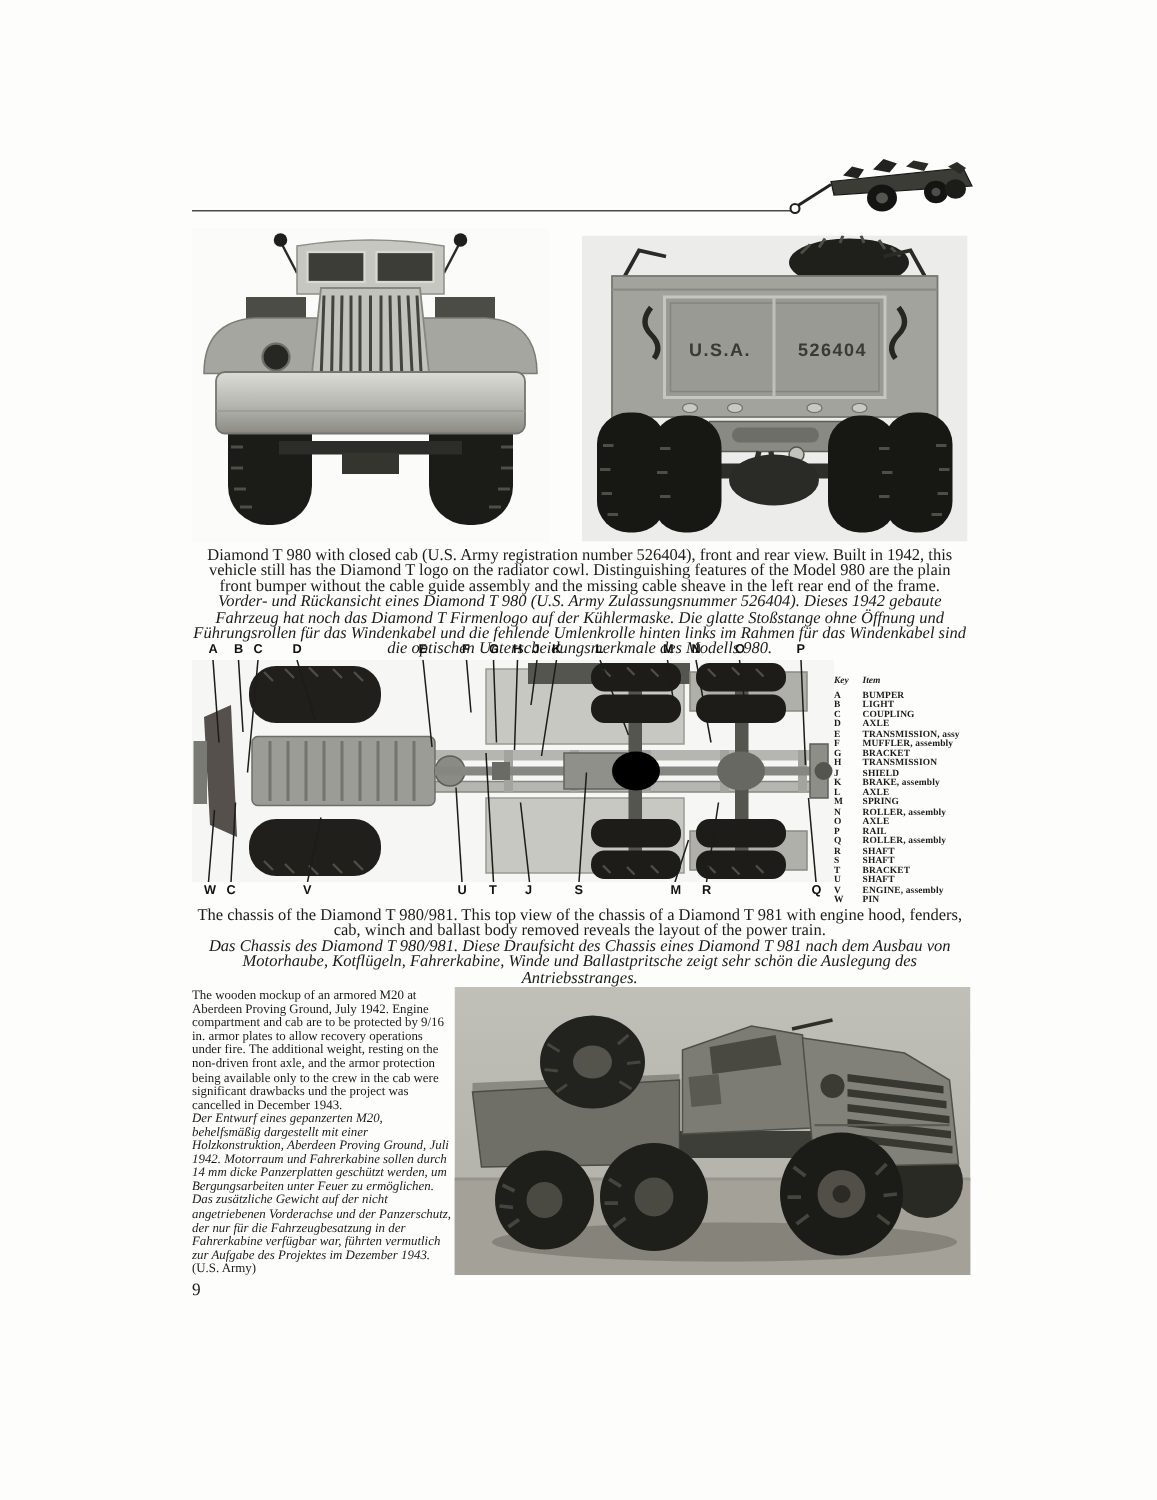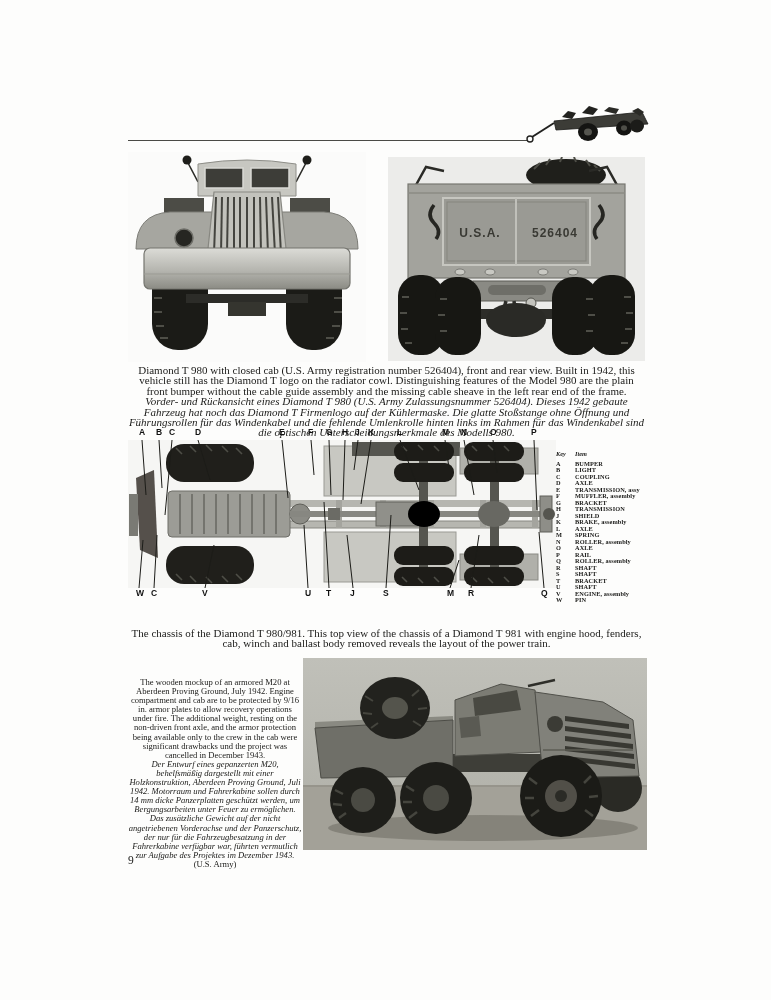--- a/index.html
+++ b/index.html
@@ -14,21 +14,21 @@
 
   
   .photo-front{position:absolute; left:128px; top:152px; width:238px; height:210px;}
   .photo-rear{position:absolute; left:388px; top:157px; width:257px; height:204px;}
   .photo-m20{position:absolute; left:303px; top:658px; width:344px; height:192px;}
 
   
   .caption{position:absolute; left:128px; width:517px; text-align:center;
     font-size:11px; line-height:10.4px;}
   .caption-1{top:365px;}
-  .caption-2{top:628px;}
+  .caption-2{top:605px;}
   .caption p{margin:0;}
   .caption .de{font-style:italic;}
 
   
   .chassis-fig{position:absolute; left:128px; top:427px; width:428px;}
   .letters{position:relative; height:13px;}
   .letters span{position:absolute; top:0; font:bold 8.5px "Liberation Sans",sans-serif; color:#111;}
   .lt span:nth-of-type(1){left:11px}.lt span:nth-of-type(2){left:28px}
   .lt span:nth-of-type(3){left:41px}.lt span:nth-of-type(4){left:67px}
   .lt span:nth-of-type(5){left:151px}.lt span:nth-of-type(6){left:180px}
@@ -47,22 +47,22 @@
   
   .parts-key{position:absolute; left:556px; top:451px; width:108px;
     font-size:6.3px; line-height:6.5px;}
   .key-head{display:flex; font-style:italic; font-weight:bold; margin-bottom:3px;}
   .key-head .hk{width:19px;}
   .key-row{display:flex; font-weight:bold;}
   .key-row .k{width:19px;}
   .key-row .i{letter-spacing:0.1px;}
 
   
-  .m20-text{position:absolute; left:128px; top:678px; width:174px;
-    text-align:center; font-size:8.6px; line-height:9.1px;}
+  .m20-text{position:absolute; left:128px; top:659px; width:174px;
+    text-align:left; font-size:8.6px; line-height:9.1px;}
   .m20-text p{margin:0;}
   .m20-text .de{font-style:italic;}
   .m20-text .credit{font-style:normal;margin-top:39px;}
 
   
   .footer{position:absolute; left:128px; top:854px; width:519px;
     display:flex; justify-content:space-between; font-size:11.5px;}
 </style>
 </head>
 <body>
@@ -440,20 +440,21 @@
 
         <div class="key-row">
           <span class="k">W</span>
           <span class="i">PIN</span>
         </div>
       </div>
   </div>
 
   <div class="caption caption-2">
     <p class="en">The chassis of the Diamond T 980/981. This top view of the chassis of a Diamond T 981 with engine hood, fenders, cab, winch and ballast body removed reveals the layout of the power train.</p>
+    <p class="de">Das Chassis des Diamond T 980/981. Diese Draufsicht des Chassis eines Diamond T 981 nach dem Ausbau von Motorhaube, Kotflügeln, Fahrerkabine, Winde und Ballastpritsche zeigt sehr schön die Auslegung des Antriebsstranges.</p>
   </div>
 
   <div class="m20-text">
     <p class="en">The wooden mockup of an armored M20 at Aberdeen Proving Ground, July 1942. Engine compartment and cab are to be protected by 9/16 in. armor plates to allow recovery operations under fire. The additional weight, resting on the non-driven front axle, and the armor protection being available only to the crew in the cab were significant drawbacks und the project was cancelled in December 1943.</p>
     <p class="de"><span>Der Entwurf eines gepanzerten M20, behelfsmäßig dargestellt mit einer Holzkonstruktion, Aberdeen Proving Ground, Juli 1942. Motorraum und Fahrerkabine sollen durch 14 mm dicke Panzerplatten geschützt werden, um Bergungsarbeiten unter Feuer zu ermöglichen. Das zusätzliche Gewicht auf der nicht angetriebenen Vorderachse und der Panzerschutz, der nur für die Fahrzeugbesatzung in der Fahrerkabine verfügbar war, führten vermutlich zur Aufgabe des Projektes im Dezember 1943.</span> <span class="credit">(U.S. Army)</span></p>
   </div>
 
   <svg class="photo-m20" viewBox="0 0 344 192">
     <defs>
       <linearGradient id="sky" x1="0" y1="0" x2="0" y2="1">

